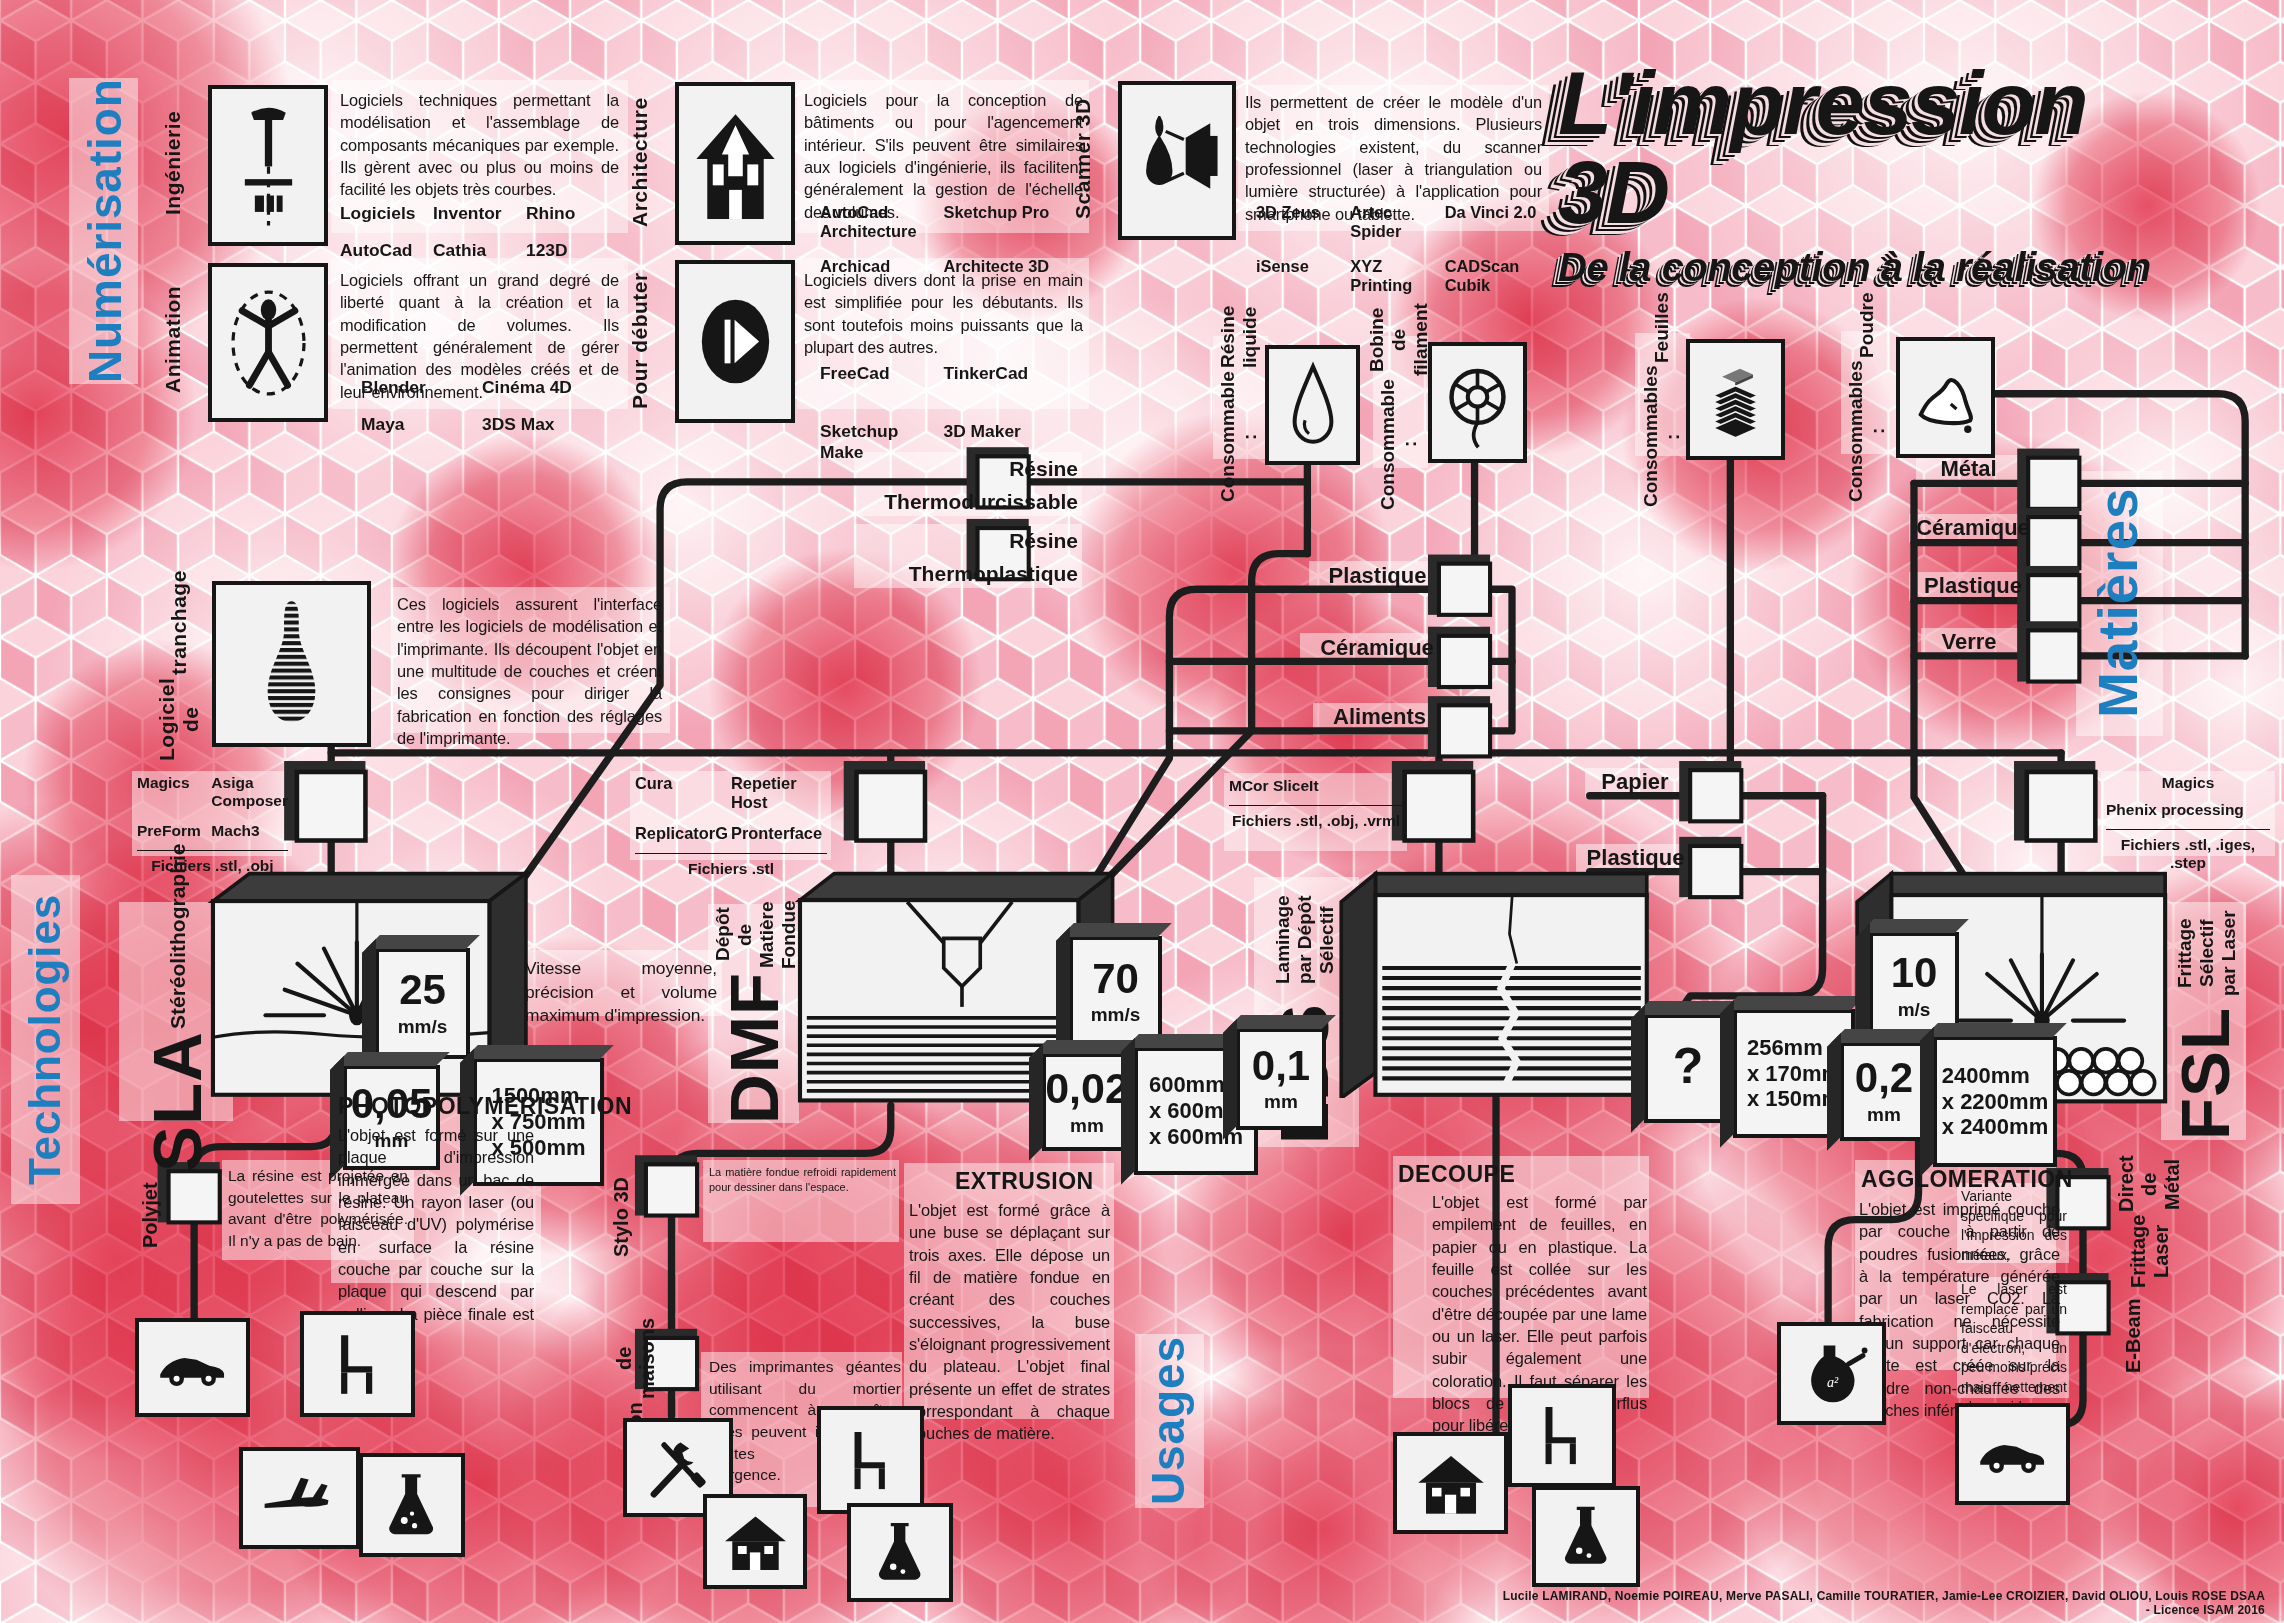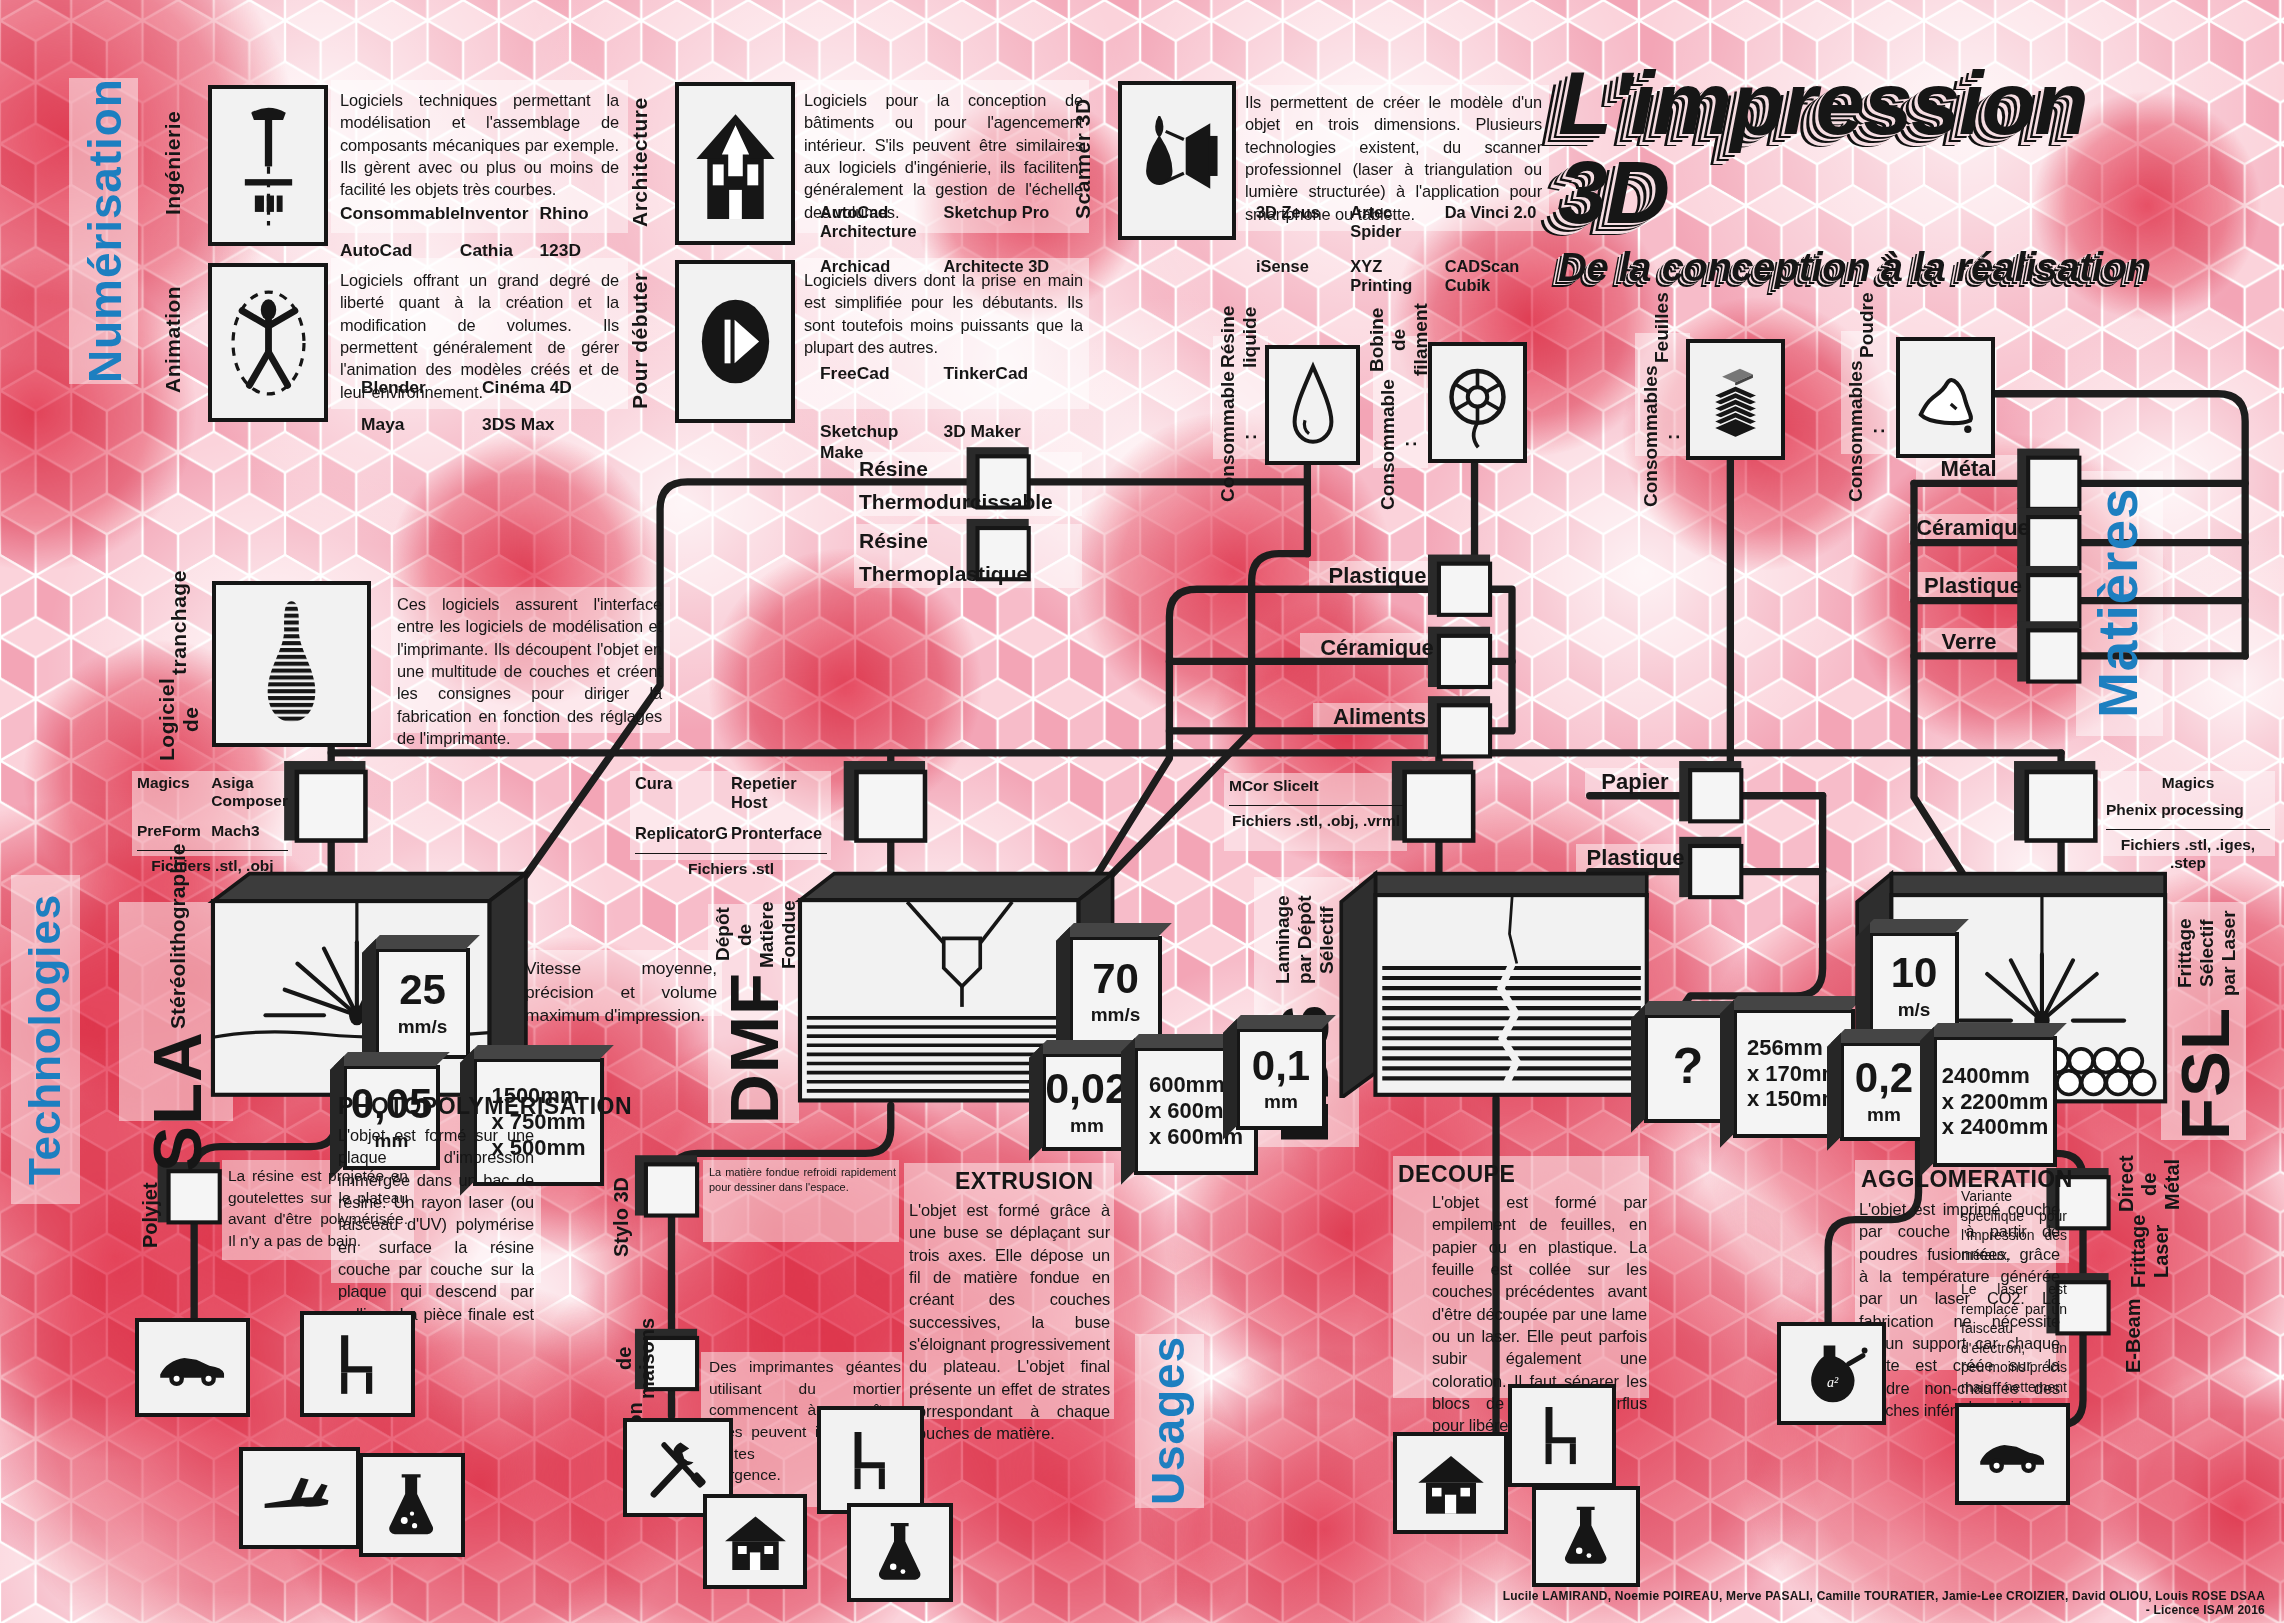--- a/index.html
+++ b/index.html
@@ -30,21 +30,21 @@
         align-items:center;justify-content:center;text-align:center;}
   .spec::before{content:"";position:absolute;top:-17.4px;left:-6.4px;width:calc(100% + 12.8px);height:13.7px;background:#454545;transform:skewX(-45deg);}
   .spec::after{content:"";position:absolute;left:-17.4px;top:-6.4px;width:13.7px;height:calc(100% + 12.8px);background:#262626;transform:skewY(-45deg);}
   .spec .val{font-size:42px;font-weight:bold;line-height:1;}
   .spec .unit{font-size:19px;font-weight:bold;margin-top:4.6px;}
   .spec .vol{font-size:22px;font-weight:bold;line-height:1.18;text-align:left;}
   .proc{font-weight:bold;font-size:23px;letter-spacing:0.5px;text-align:center;}
   .techlab .l1{font-size:69px;font-weight:bold;line-height:.85;letter-spacing:0.9px;}
   .techlab .l2{font-size:21px;font-weight:bold;}
   .matlab{font-weight:bold;font-size:22px;text-align:center;}
-  .matlab2{font-weight:bold;font-size:21px;text-align:left;line-height:1.25;}
+  .matlab2{font-weight:bold;font-size:21px;text-align:right;line-height:1.25;}
   .conslab{font-weight:bold;font-size:19px;}
   .softblock{font-size:15.5px;font-weight:bold;}
   .softblock .progs{font-size:15.5px;row-gap:12px;}
   .files{border-top:1.8px solid var(--ink);margin-top:10px;padding-top:6.4px;text-align:center;font-weight:bold;font-size:15.5px;}
   .vartext{font-size:14px;line-height:1.4;text-align:justify;}
   .varlab{font-weight:bold;font-size:20px;}
   #title h1{margin:0;font-size:89px;font-weight:bold;font-style:italic;letter-spacing:-1.8px;line-height:1;
     text-shadow:-3.2px 2.3px 0 #f6dde2,-6px 4.1px 0 #111,-9px 6.4px 0 #f6dde2,-12px 8.2px 0 #111,-15px 10.5px 0 #f6dde2,-18px 12.3px 0 #111;}
   #title h2{margin:8.2px 0 0 0;font-size:40px;font-weight:bold;font-style:italic;letter-spacing:-0.5px;
     text-shadow:-1.8px 1.4px 0 #f6dde2,-3.7px 2.7px 0 #111,-5.5px 4.1px 0 #f6dde2,-7.3px 5.5px 0 #111;}
@@ -339,21 +339,21 @@
         <rect x="92" y="48" width="16" height="104" fill="#161616"></rect>
       <line x1="100" y1="152" x2="100" y2="282" stroke="#161616" stroke-width="7" stroke-dasharray="16 14"></line>
       <rect x="48" y="180" width="104" height="14" fill="#161616"></rect>
       <rect x="70" y="216" width="20" height="36" fill="#161616"></rect>
         <rect x="96" y="216" width="16" height="36" fill="#161616"></rect>
         <rect x="118" y="216" width="13" height="36" fill="#161616"></rect>
     </svg>
   </div>
   <div class="a desc" style="left:340px;top:89px;width:279px">Logiciels techniques permettant la modélisation et l'assemblage de composants mécaniques par exemple. Ils gèrent avec ou plus ou moins de facilité les objets très courbes.</div>
   <div class="a progs c3" style="left:340px;top:203px;width:279px">
-    <div>Consommable</div>
+    <div>Logiciels</div>
       <div>Inventor</div>
       <div>Rhino</div>
     <div>AutoCad</div>
       <div>Cathia</div>
       <div>123D</div>
   </div>
 
   <div class="a v catlab" style="left:625px;top:85px;width:29px;height:155px">Architecture</div>
   <div class="cat-box" style="left:675px;top:82px;width:112px;height:155px">
     <svg width="91" height="137" viewBox="0 0 200 300">

